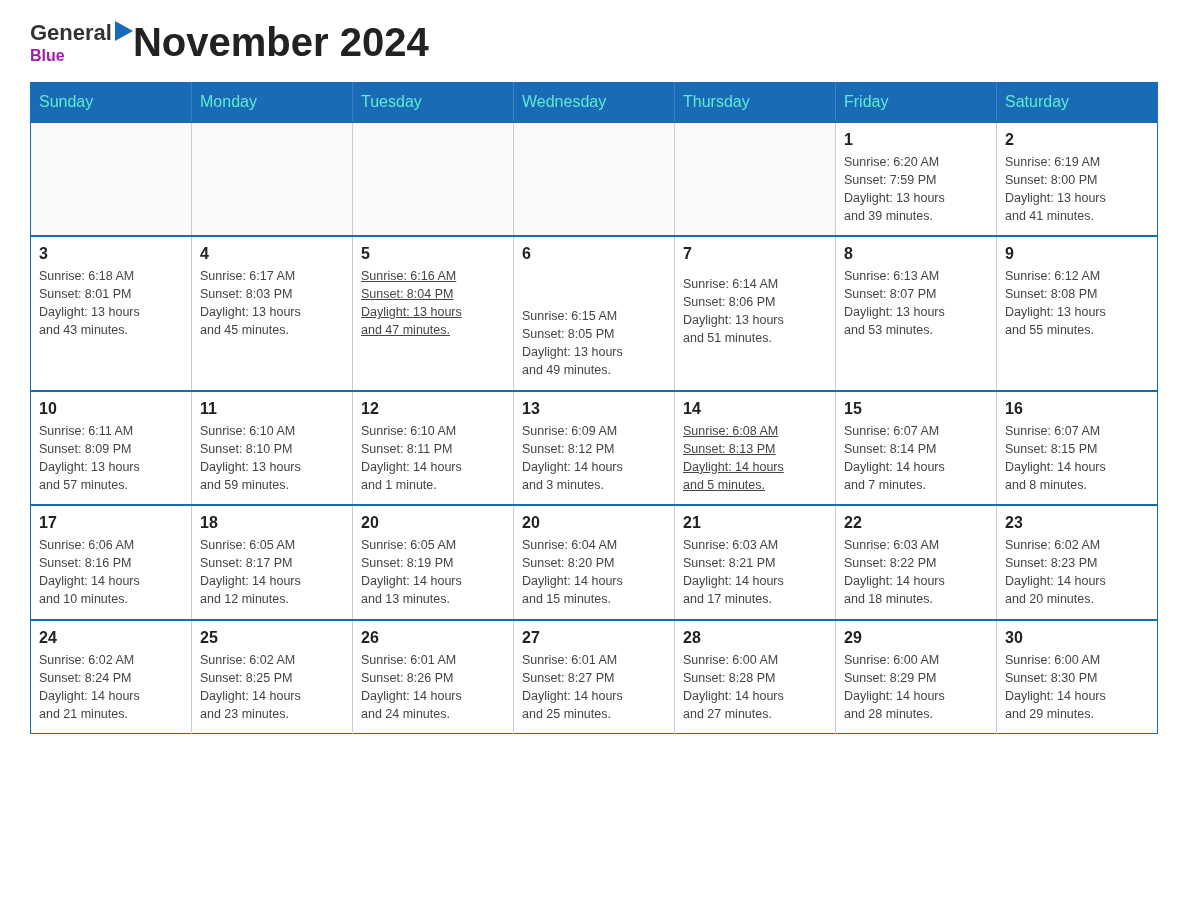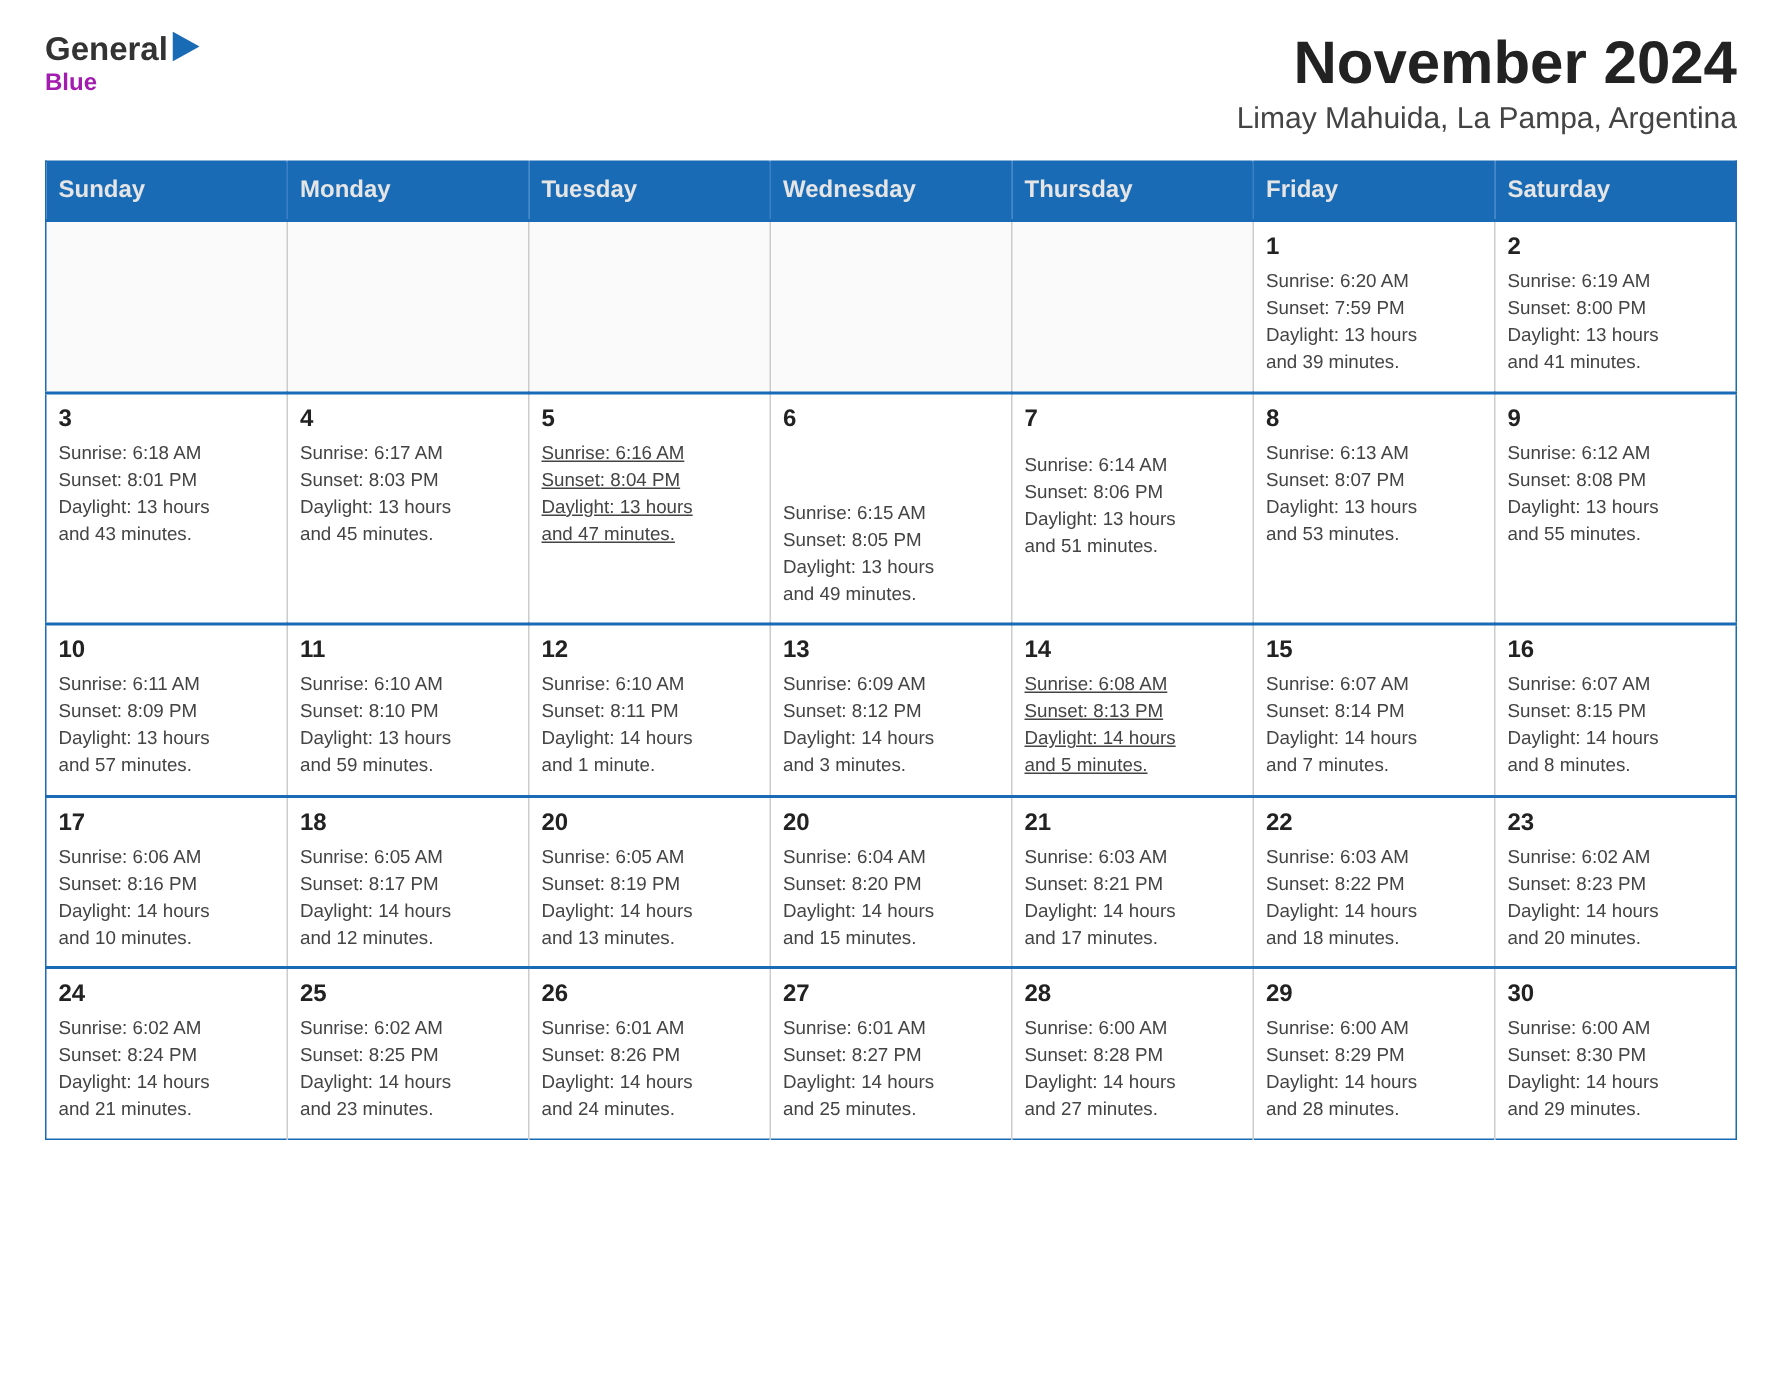--- a/index.html
+++ b/index.html
@@ -5,21 +5,21 @@
     * { box-sizing: border-box; margin: 0; padding: 0; }
     body {
       font-family: Arial, sans-serif;
       background: #ffffff;
       padding: 20px 30px;
       width: 1188px;
       min-height: 918px;
     }
     .header-section {
       display: flex;
-      justify-content: space-between;
+      justify-content: flex-start;
       align-items: flex-start;
       margin-bottom: 16px;
     }
     .logo-area {
       display: flex;
       align-items: center;
     }
     .logo-text {
       font-size: 22px;
       font-weight: bold;
@@ -40,23 +40,23 @@
       color: #444;
       margin-top: 4px;
     }
     .calendar-table {
       width: 100%;
       border-collapse: collapse;
       border: 1px solid #1a6bb5;
     }
     .calendar-table thead th {
       background-color: #1a6bb5;
-      color: #e5e5e5;
+      color: #5eead4;
       font-size: 16px;
-      font-weight: bold;
+      font-weight: normal;
       padding: 10px 8px;
       text-align: left;
       border-right: 1px solid #3a80c5;
     }
     .calendar-table thead th:last-child {
       border-right: none;
     }
     .calendar-table tbody tr {
       border-top: 2px solid #1a6bb5;
     }
@@ -102,21 +102,20 @@
           </svg>
         </div>
       </div>
       <div>
         <span class="logo-text" style="color:#a21caf;font-size:16px;">Blue</span>
       </div>
     </div>
   </div>
   <div class="title-area">
     <div class="month-year-title">November 2024</div>
-    <div class="location-subtitle">Limay Mahuida, La Pampa, Argentina</div>
   </div>
 </div>
 
 <table class="calendar-table">
   <thead>
     <tr>
     <th>Sunday</th>
         <th>Monday</th>
         <th>Tuesday</th>
         <th>Wednesday</th>

